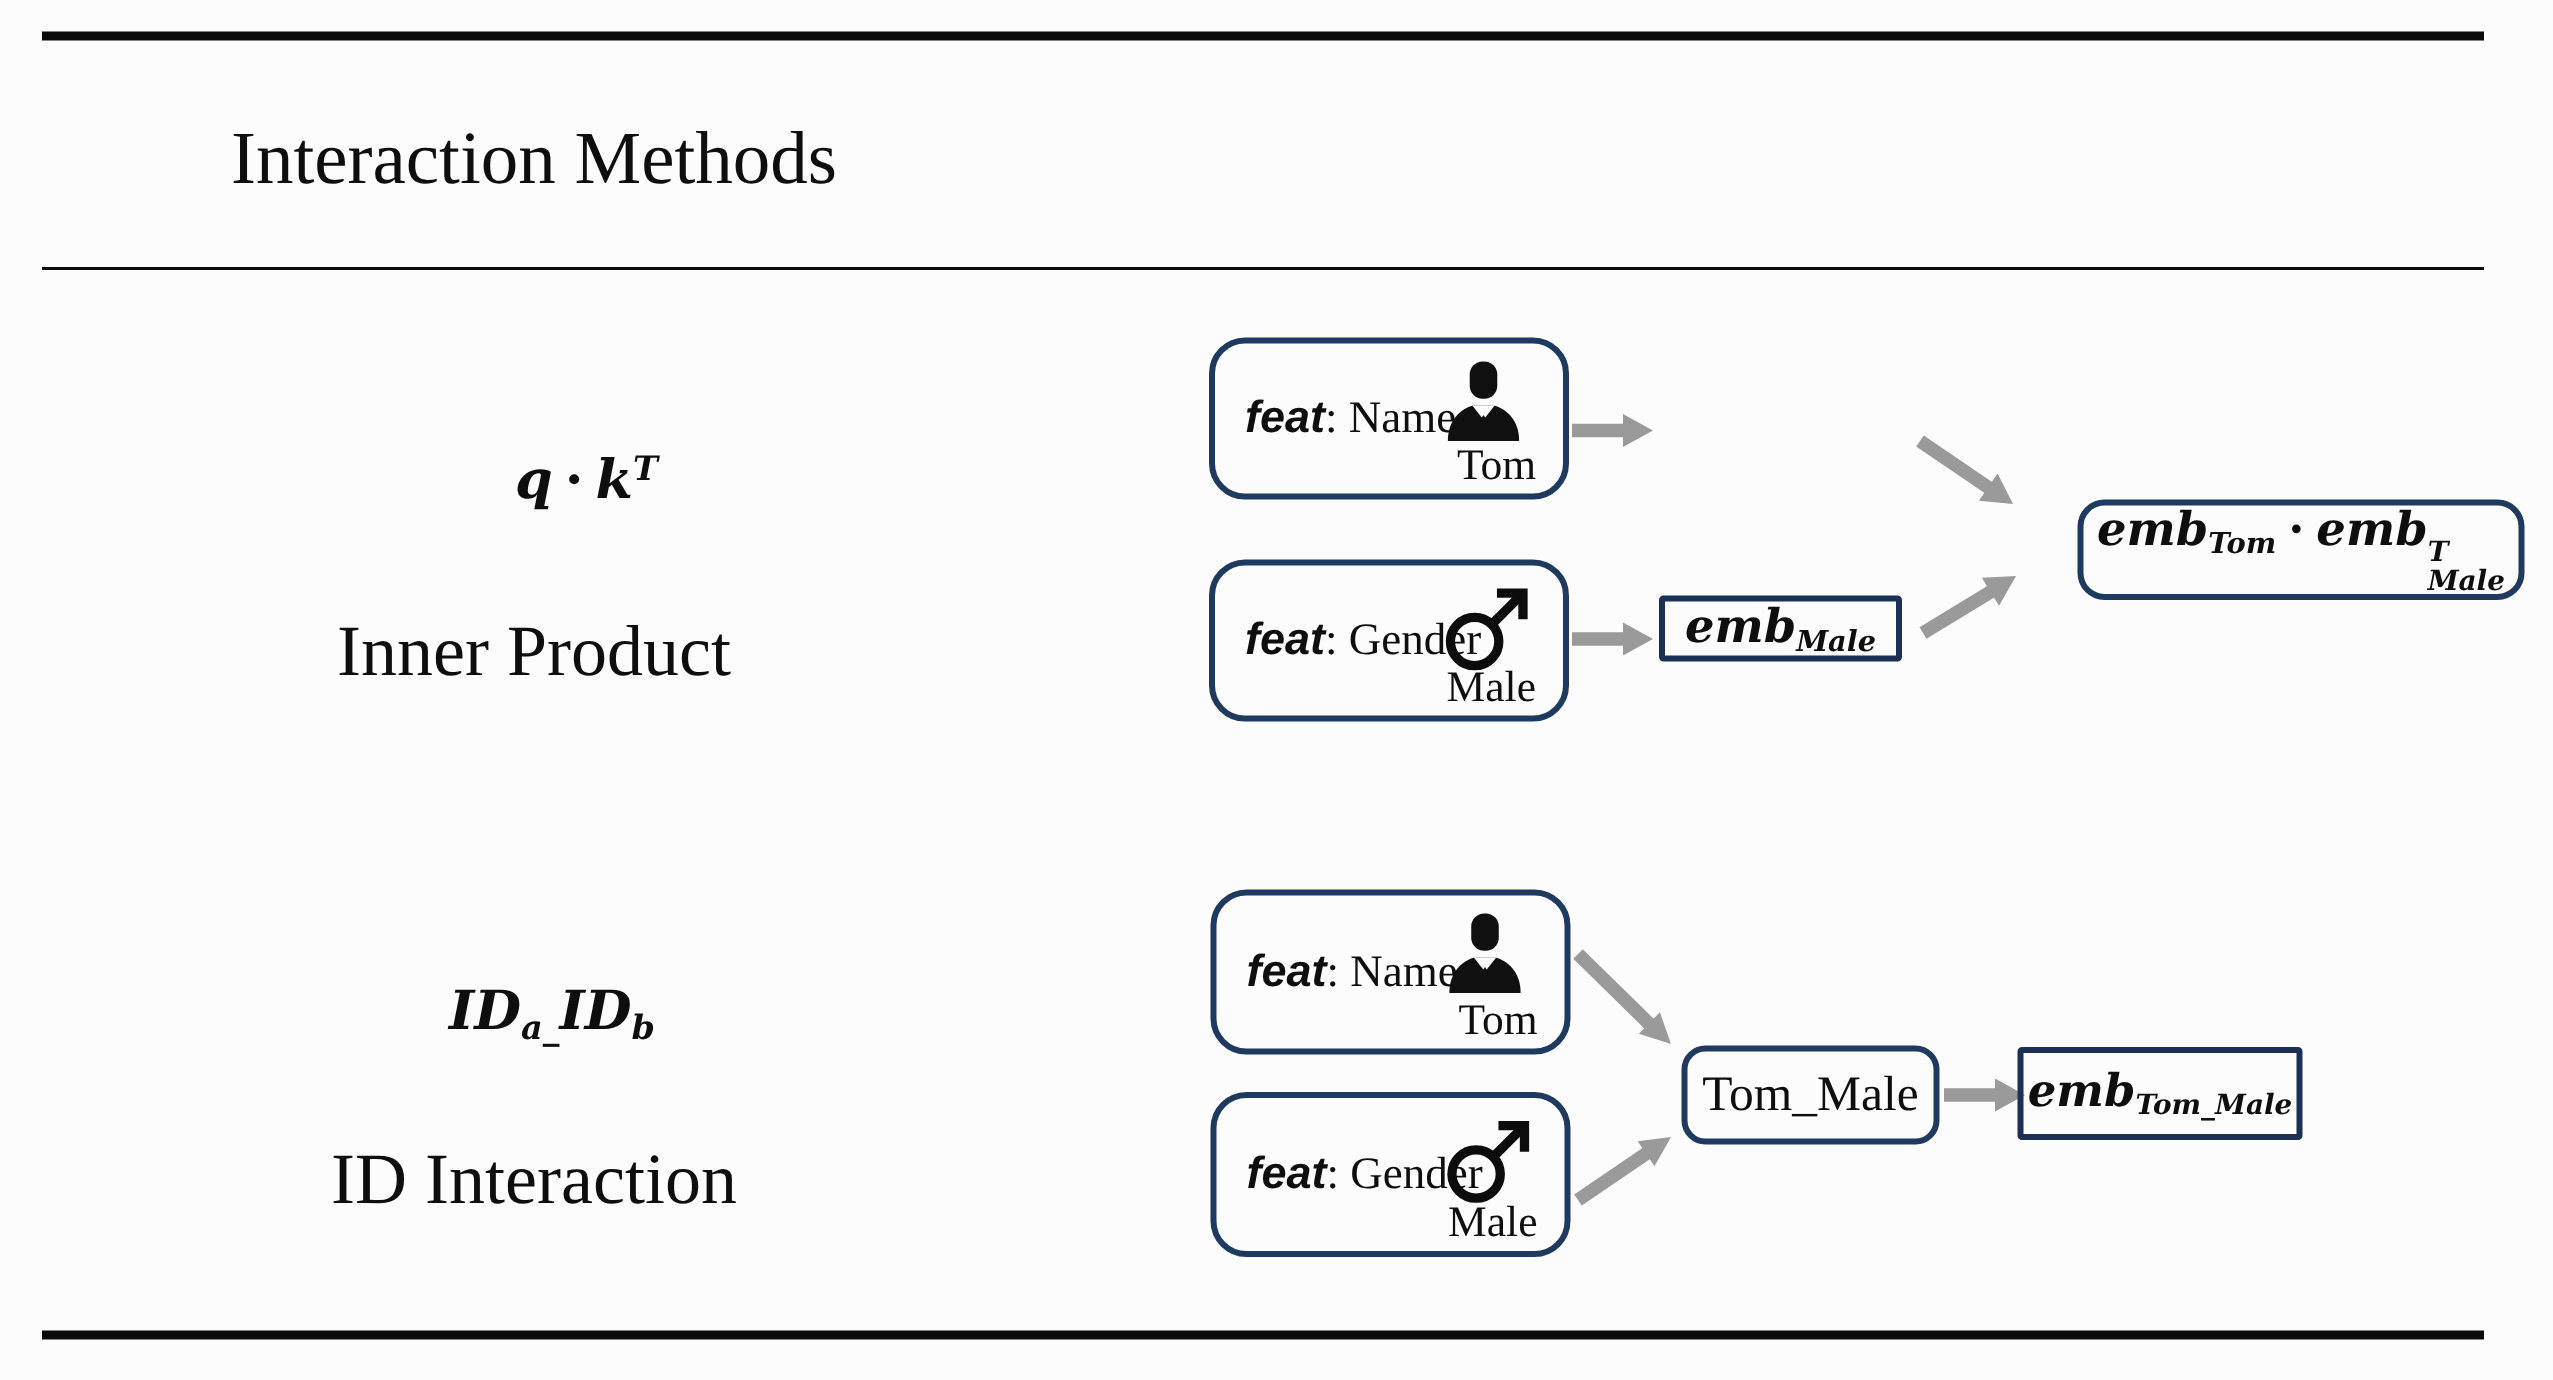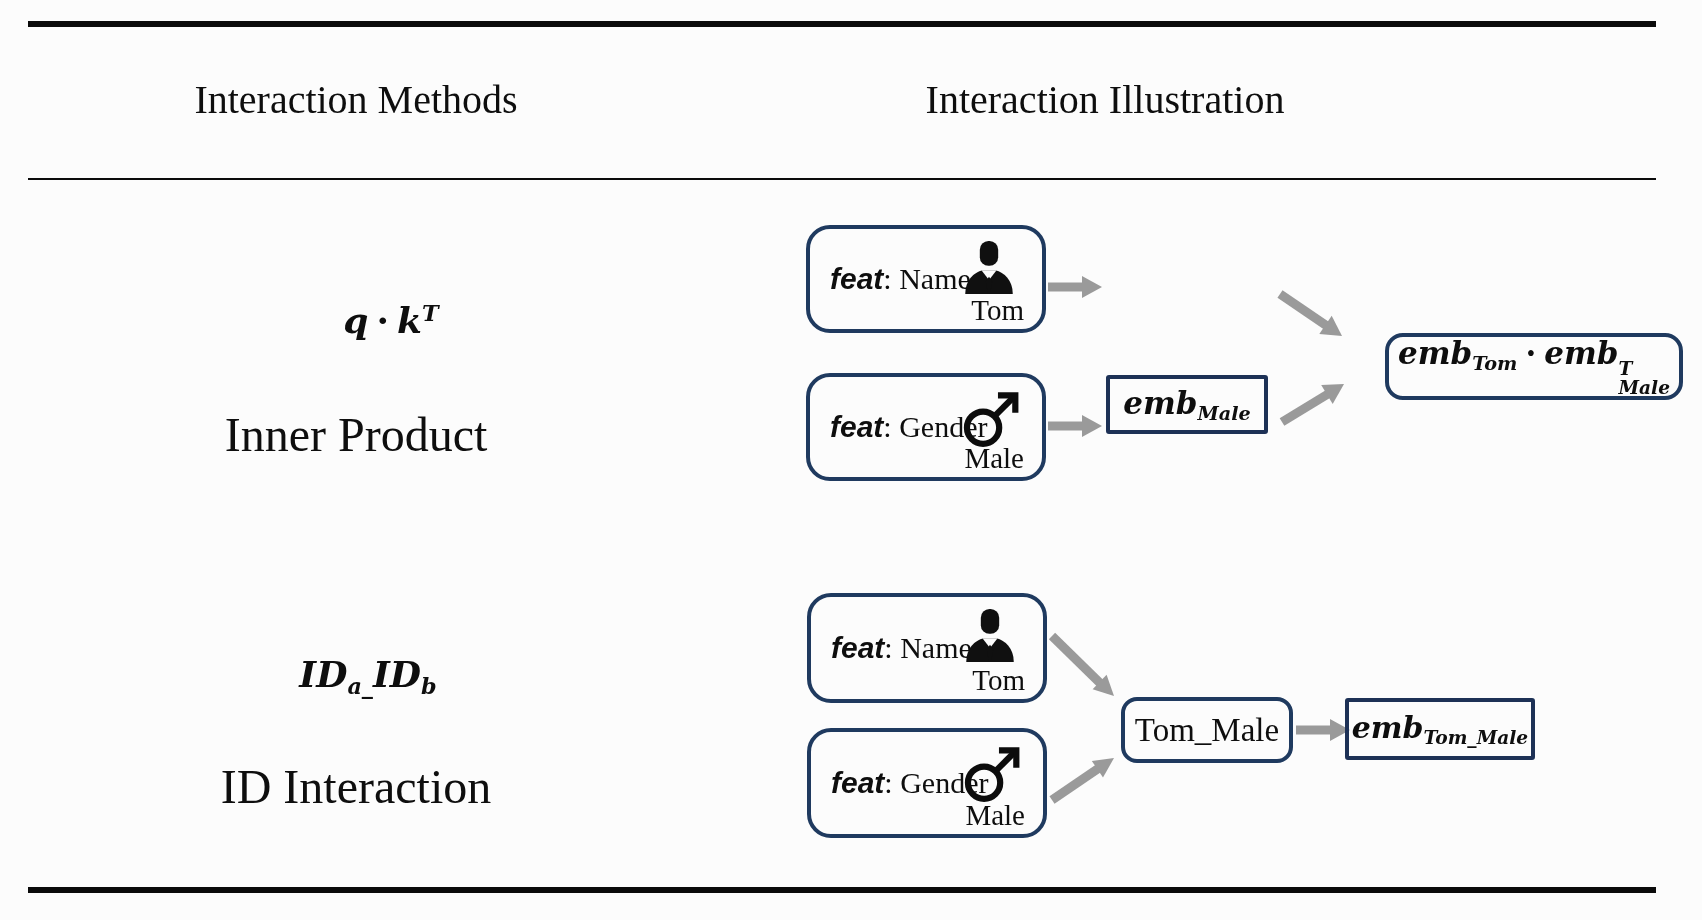--- a/index.html
+++ b/index.html
@@ -11,21 +11,21 @@
     --arrow:#9a9a9a;
   }
   *{margin:0;padding:0;box-sizing:border-box;}
   body{background:#fff;font-family:"Liberation Serif",serif;color:var(--text);}
   #canvas{position:relative;width:1702px;height:920px;background:var(--background);overflow:hidden;}
 
   .rule{position:absolute;left:28px;width:1628px;background:var(--rule);}
   .rule.thick{height:6px;}
   .rule.thin{height:2px;}
 
-  .col-header{position:absolute;font-size:40px;text-align:center;color:var(--text);}
+  .col-header{position:absolute;font-size:50px;text-align:center;color:var(--text);}
 
   .method-formula{position:absolute;width:656px;text-align:center;font-size:36px;
     font-family:"DejaVu Serif",serif;font-style:italic;font-weight:600;}
   .method-name{position:absolute;width:656px;text-align:center;font-size:48px;
     font-family:"Liberation Serif",serif;margin-top:45px;}
 
   .sup{font-size:0.62em;vertical-align:0.55em;font-style:italic;font-weight:600;}
   .sub{font-size:0.62em;vertical-align:-0.3em;font-style:italic;font-weight:600;}
   .dot{font-style:normal;font-weight:700;margin:0 8px;}
 
@@ -60,21 +60,20 @@
 </head>
 <body>
 
 <div id="canvas">
 
   <div class="rule thick" style="top:21px;"></div>
   <div class="rule thin" style="top:178px;"></div>
   <div class="rule thick" style="top:887px;"></div>
 
   <div class="col-header" style="left:28px;top:76px;width:656px;">Interaction Methods</div>
-  <div class="col-header" style="left:760px;top:76px;width:690px;">Interaction Illustration</div>
 
   <div class="method-formula" style="left:63px;top:299px;">
     <span>q</span><span class="dot">·</span><span>k</span><span class="sup">T</span>
   </div>
   <div class="method-name" style="left:28px;top:362px;">Inner Product</div>
 
   <div class="feat-box" style="left:806px;top:225px;height:108px;">
     <div class="feat-label">
       <span class="math-it">feat</span><span>: Name</span>
     </div>
@@ -103,21 +102,21 @@
       <polyline points="58,10 86,10 86,38"></polyline>
     </svg>
     <div class="feat-value">Male</div>
   </div>
 
   <svg class="arrow" style="left:1048px;top:415px;" width="54" height="22" viewBox="0 0 54 22">
     <line x1="0" y1="11" x2="34" y2="11"></line>
       <polygon points="34,0 54,11 34,22"></polygon>
   </svg>
 
-  <div class="emb-box" style="left:1106px;top:375px;width:162px;height:59px;">
+  <div class="emb-box" style="left:1106px;top:397px;width:162px;height:44px;">
     <span class="math-text">
       <span>emb</span><span class="sub">Male</span>
     </span>
   </div>
 
   <svg class="arrow" style="left:1276px;top:290px;" width="74" height="56" viewBox="0 0 74 56">
     <line x1="4" y1="4" x2="51" y2="36"></line>
       <polygon points="66,46 43.3,43.9 55.7,25.7"></polygon>
   </svg>
   <svg class="arrow" style="left:1276px;top:376px;" width="74" height="56" viewBox="0 0 74 56">

